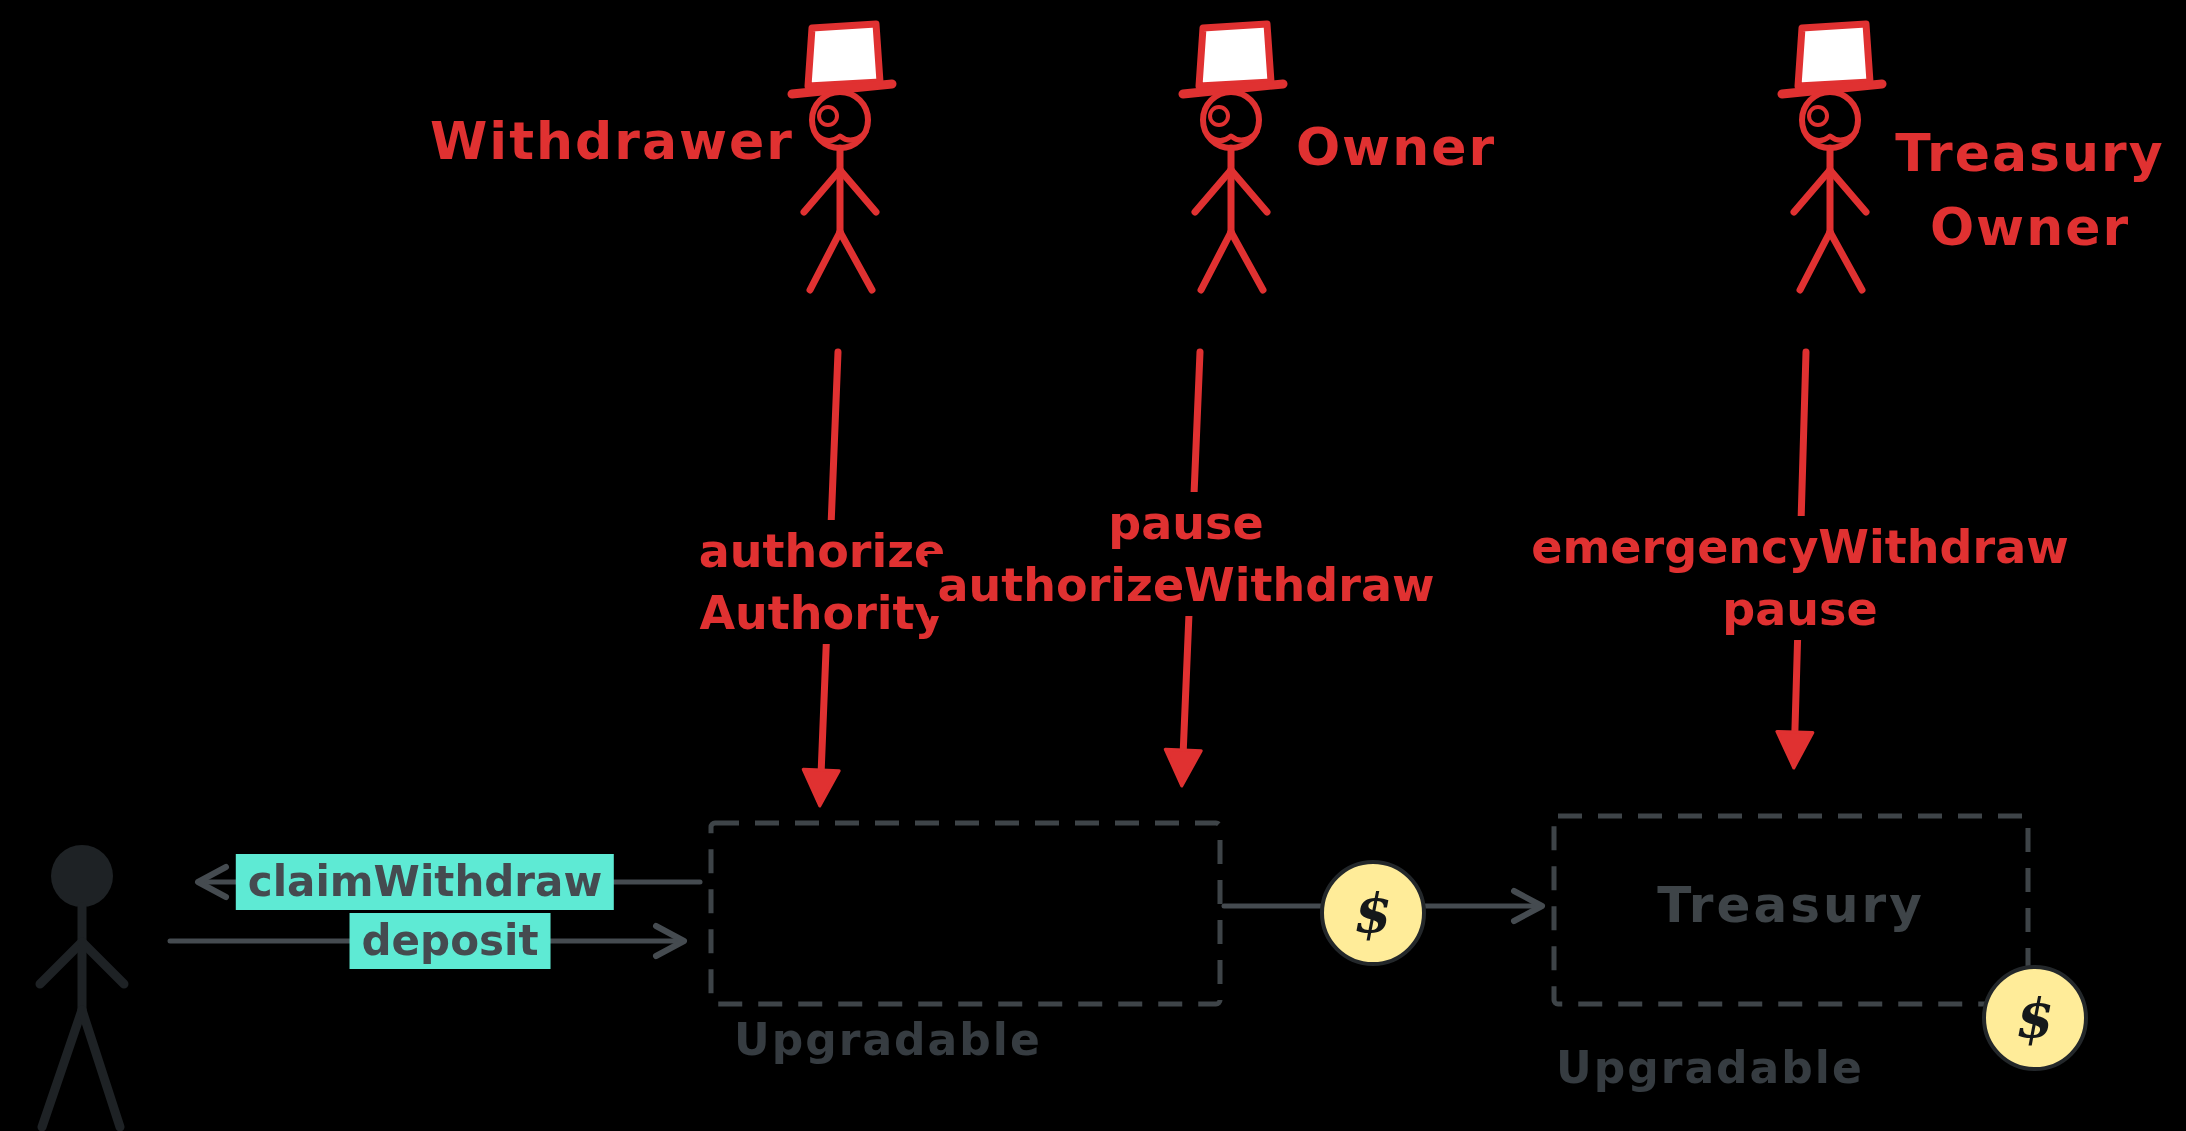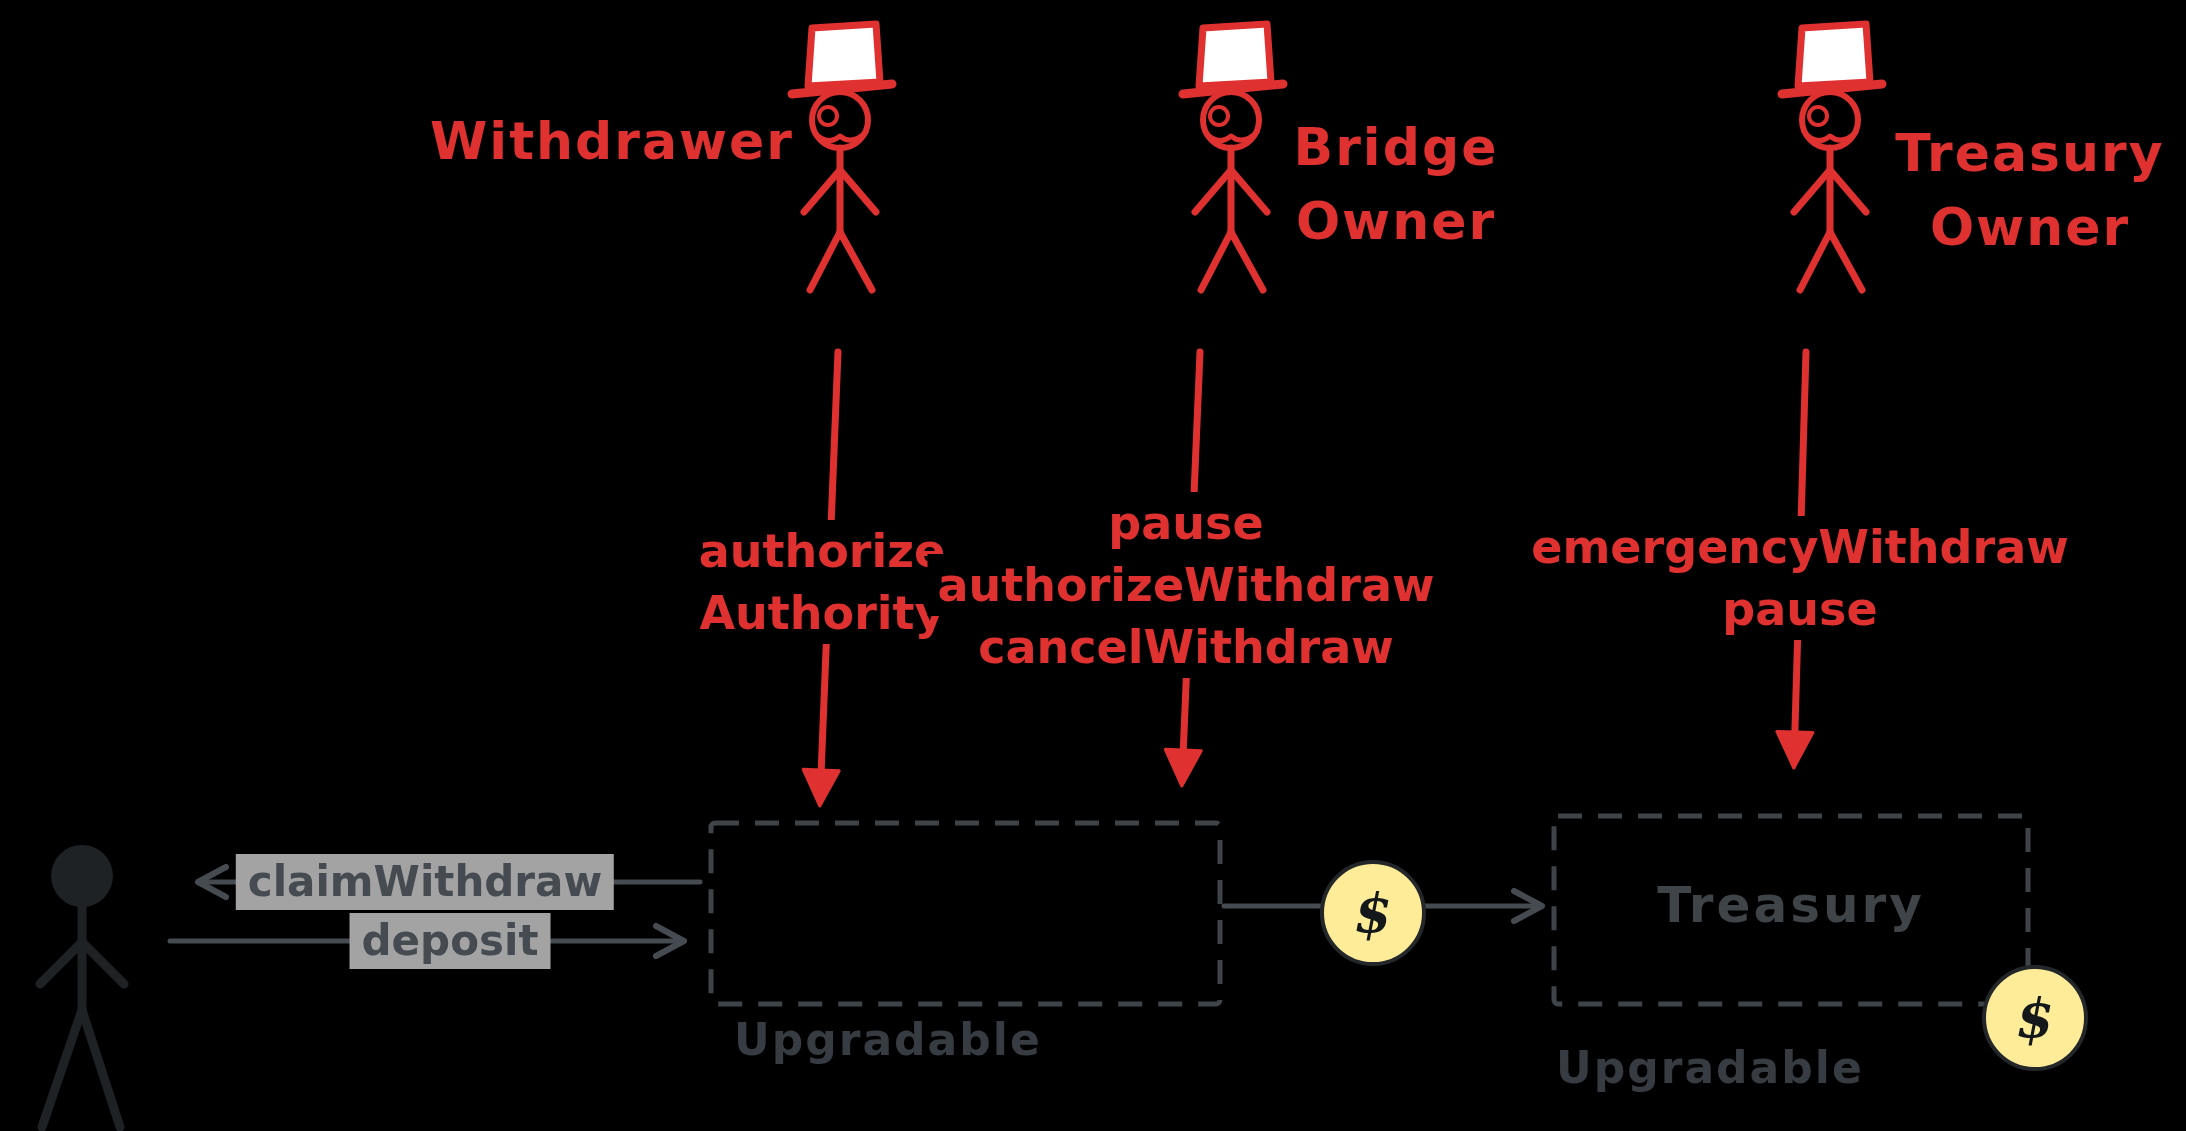--- a/index.html
+++ b/index.html
@@ -41,21 +41,21 @@
   }
   .gray-label {
     position: absolute;
     transform: translateX(-50%);
     color: #454b50;
     font-size: 42px;
     font-weight: bold;
     line-height: 56px;
     white-space: nowrap;
   }
-  .gray-label span { background: #a3a3a3; display: inline-block; padding: 0 12px; }
+  .gray-label span { background: #5eead4; display: inline-block; padding: 0 12px; }
   .contract-label {
     position: absolute;
     text-align: center;
     color: #3e4448;
     font-size: 50px;
     font-weight: bold;
     letter-spacing: 3px;
     white-space: nowrap;
   }
   .caption {
@@ -164,36 +164,34 @@
       <line x1="80" y1="100" x2="122" y2="142"></line>
       <line x1="80" y1="168" x2="40" y2="285"></line>
       <line x1="80" y1="168" x2="118" y2="285"></line>
     </g>
   </svg>
 
   <div class="actor-label" style="left:612px;top:104px">
     <div>Withdrawer</div>
   </div>
   <div class="actor-label" style="left:1396px;top:110px">
-    <div>Bridge</div>
     <div>Owner</div>
   </div>
   <div class="actor-label" style="left:2030px;top:116px">
     <div>Treasury</div>
     <div>Owner</div>
   </div>
 
   <div class="arrow-label" style="left:822px;top:520px">
     <div class="line"><span>authorize</span></div>
     <div class="line"><span>Authority</span></div>
   </div>
   <div class="arrow-label" style="left:1186px;top:492px">
     <div class="line"><span>pause</span></div>
     <div class="line"><span>authorizeWithdraw</span></div>
-    <div class="line"><span>cancelWithdraw</span></div>
   </div>
   <div class="arrow-label" style="left:1800px;top:516px">
     <div class="line"><span>emergencyWithdraw</span></div>
     <div class="line"><span>pause</span></div>
   </div>
 
   <div class="gray-label" style="left:425px;top:854px">
     <span>claimWithdraw</span>
   </div>
   <div class="gray-label" style="left:450px;top:913px">

